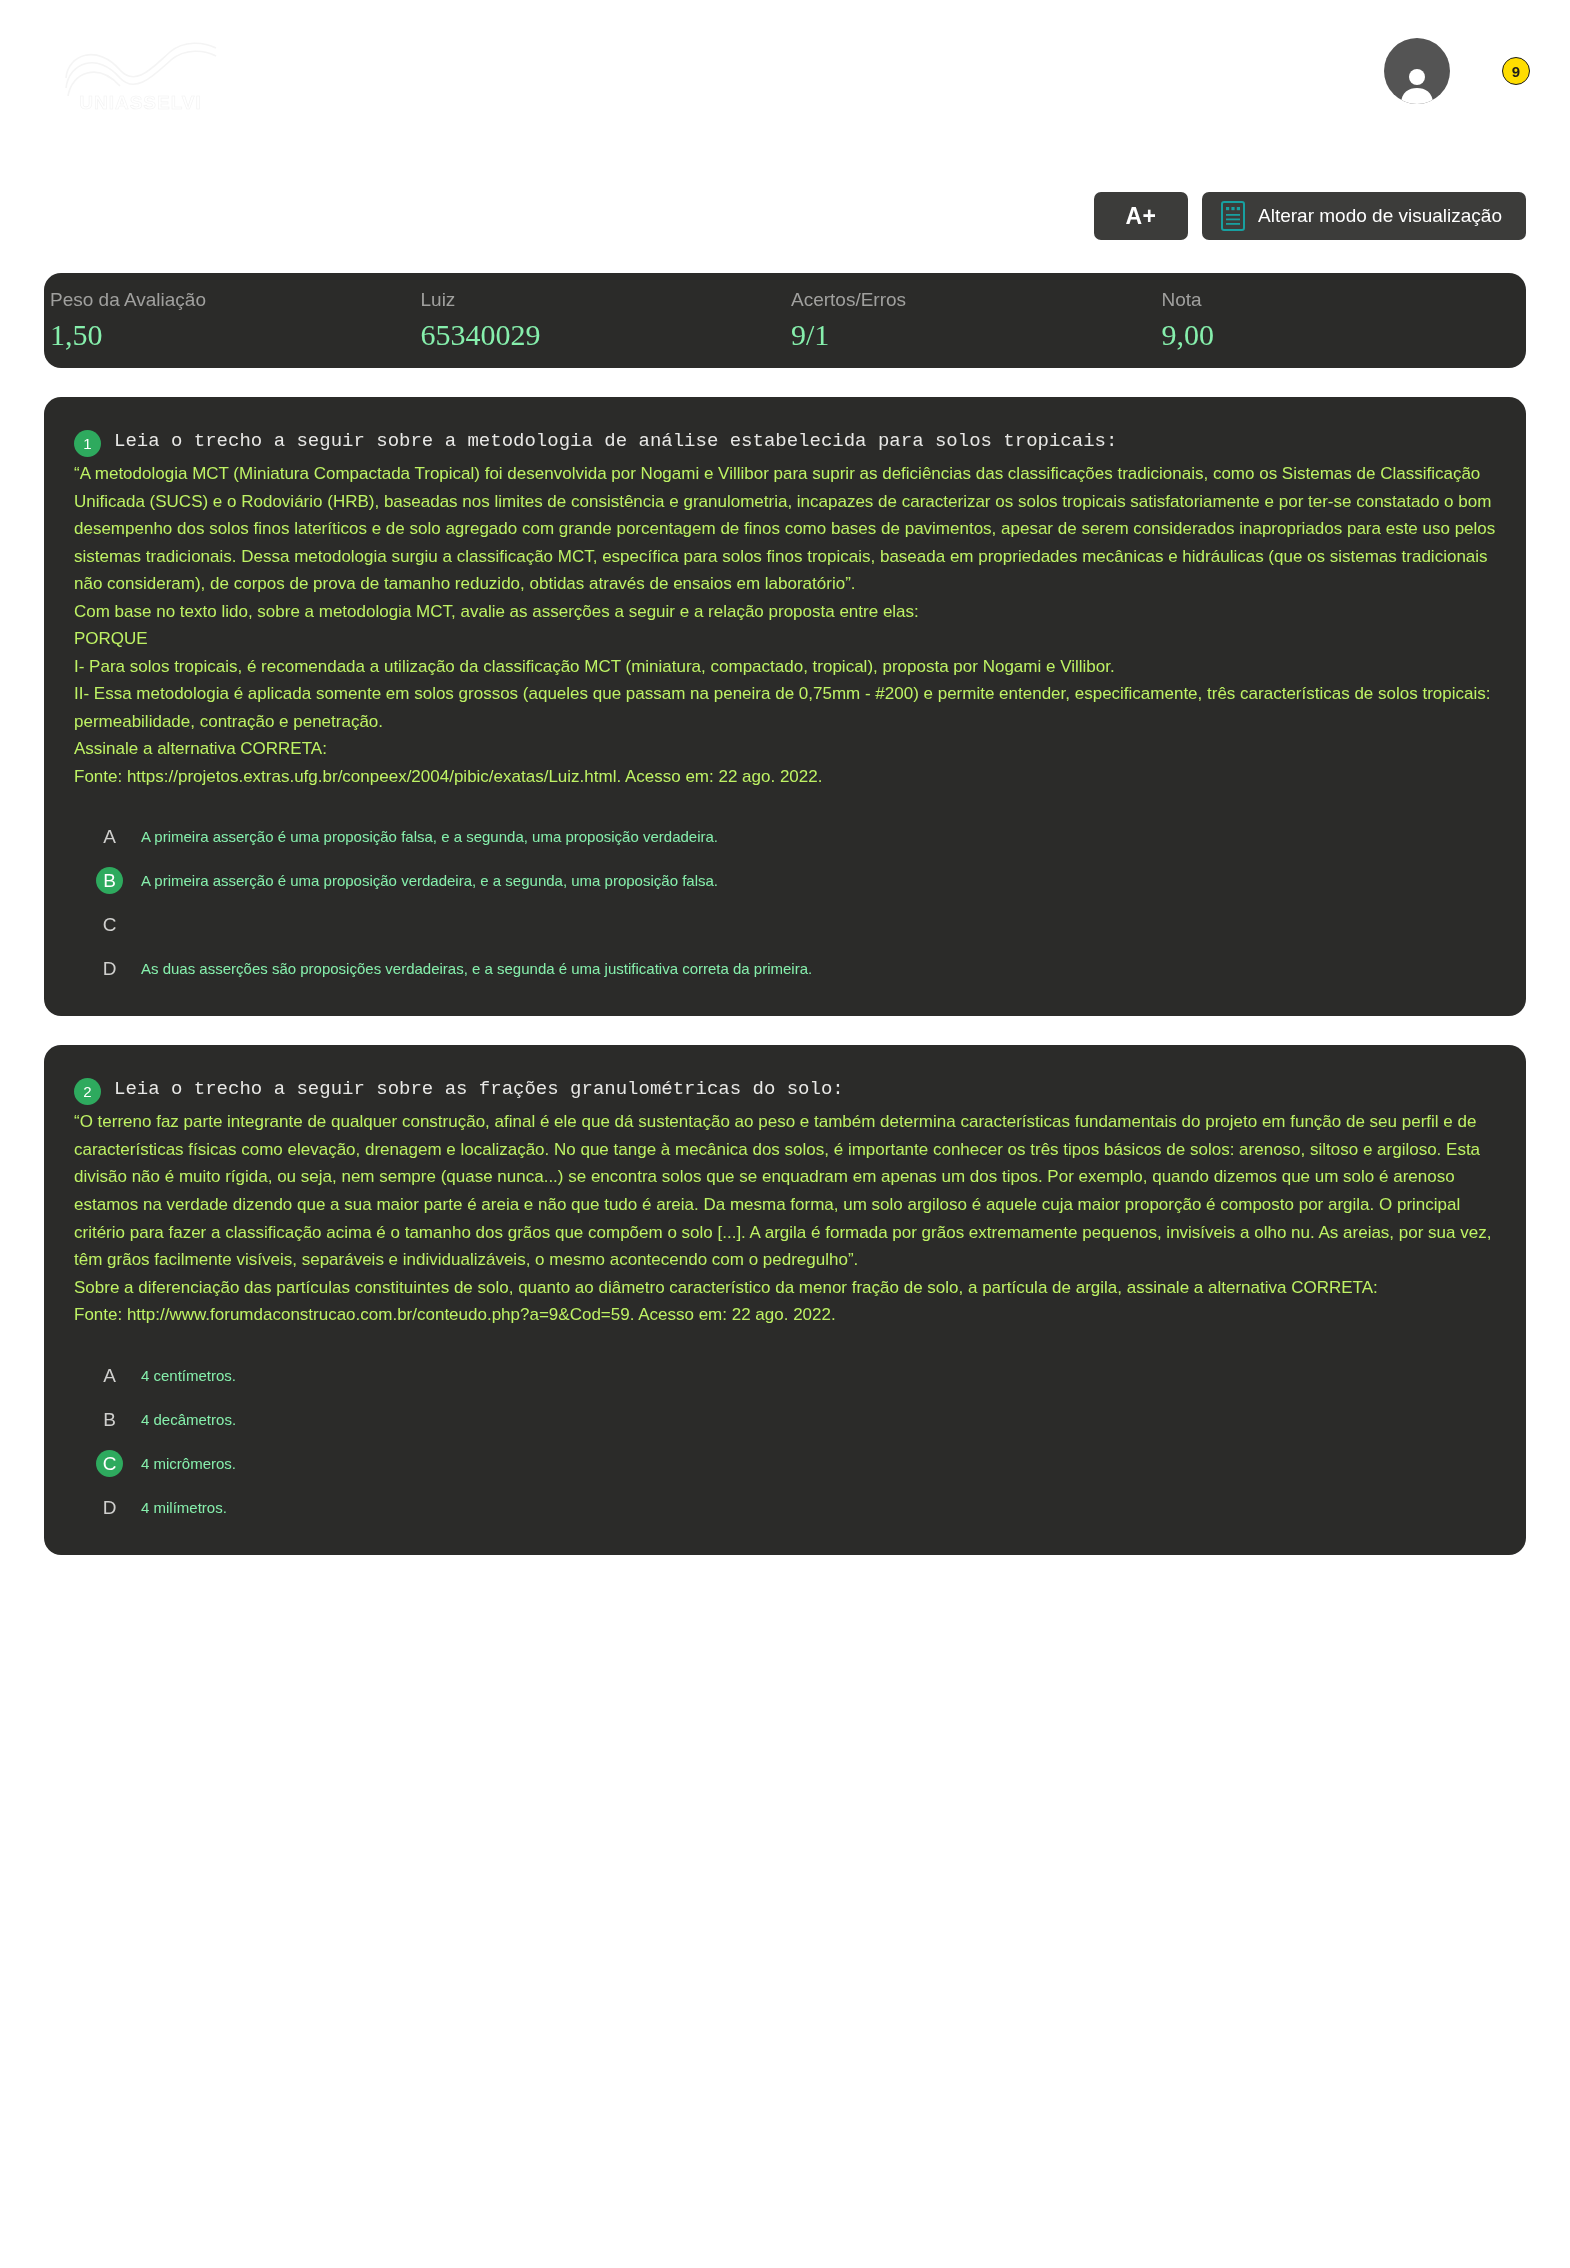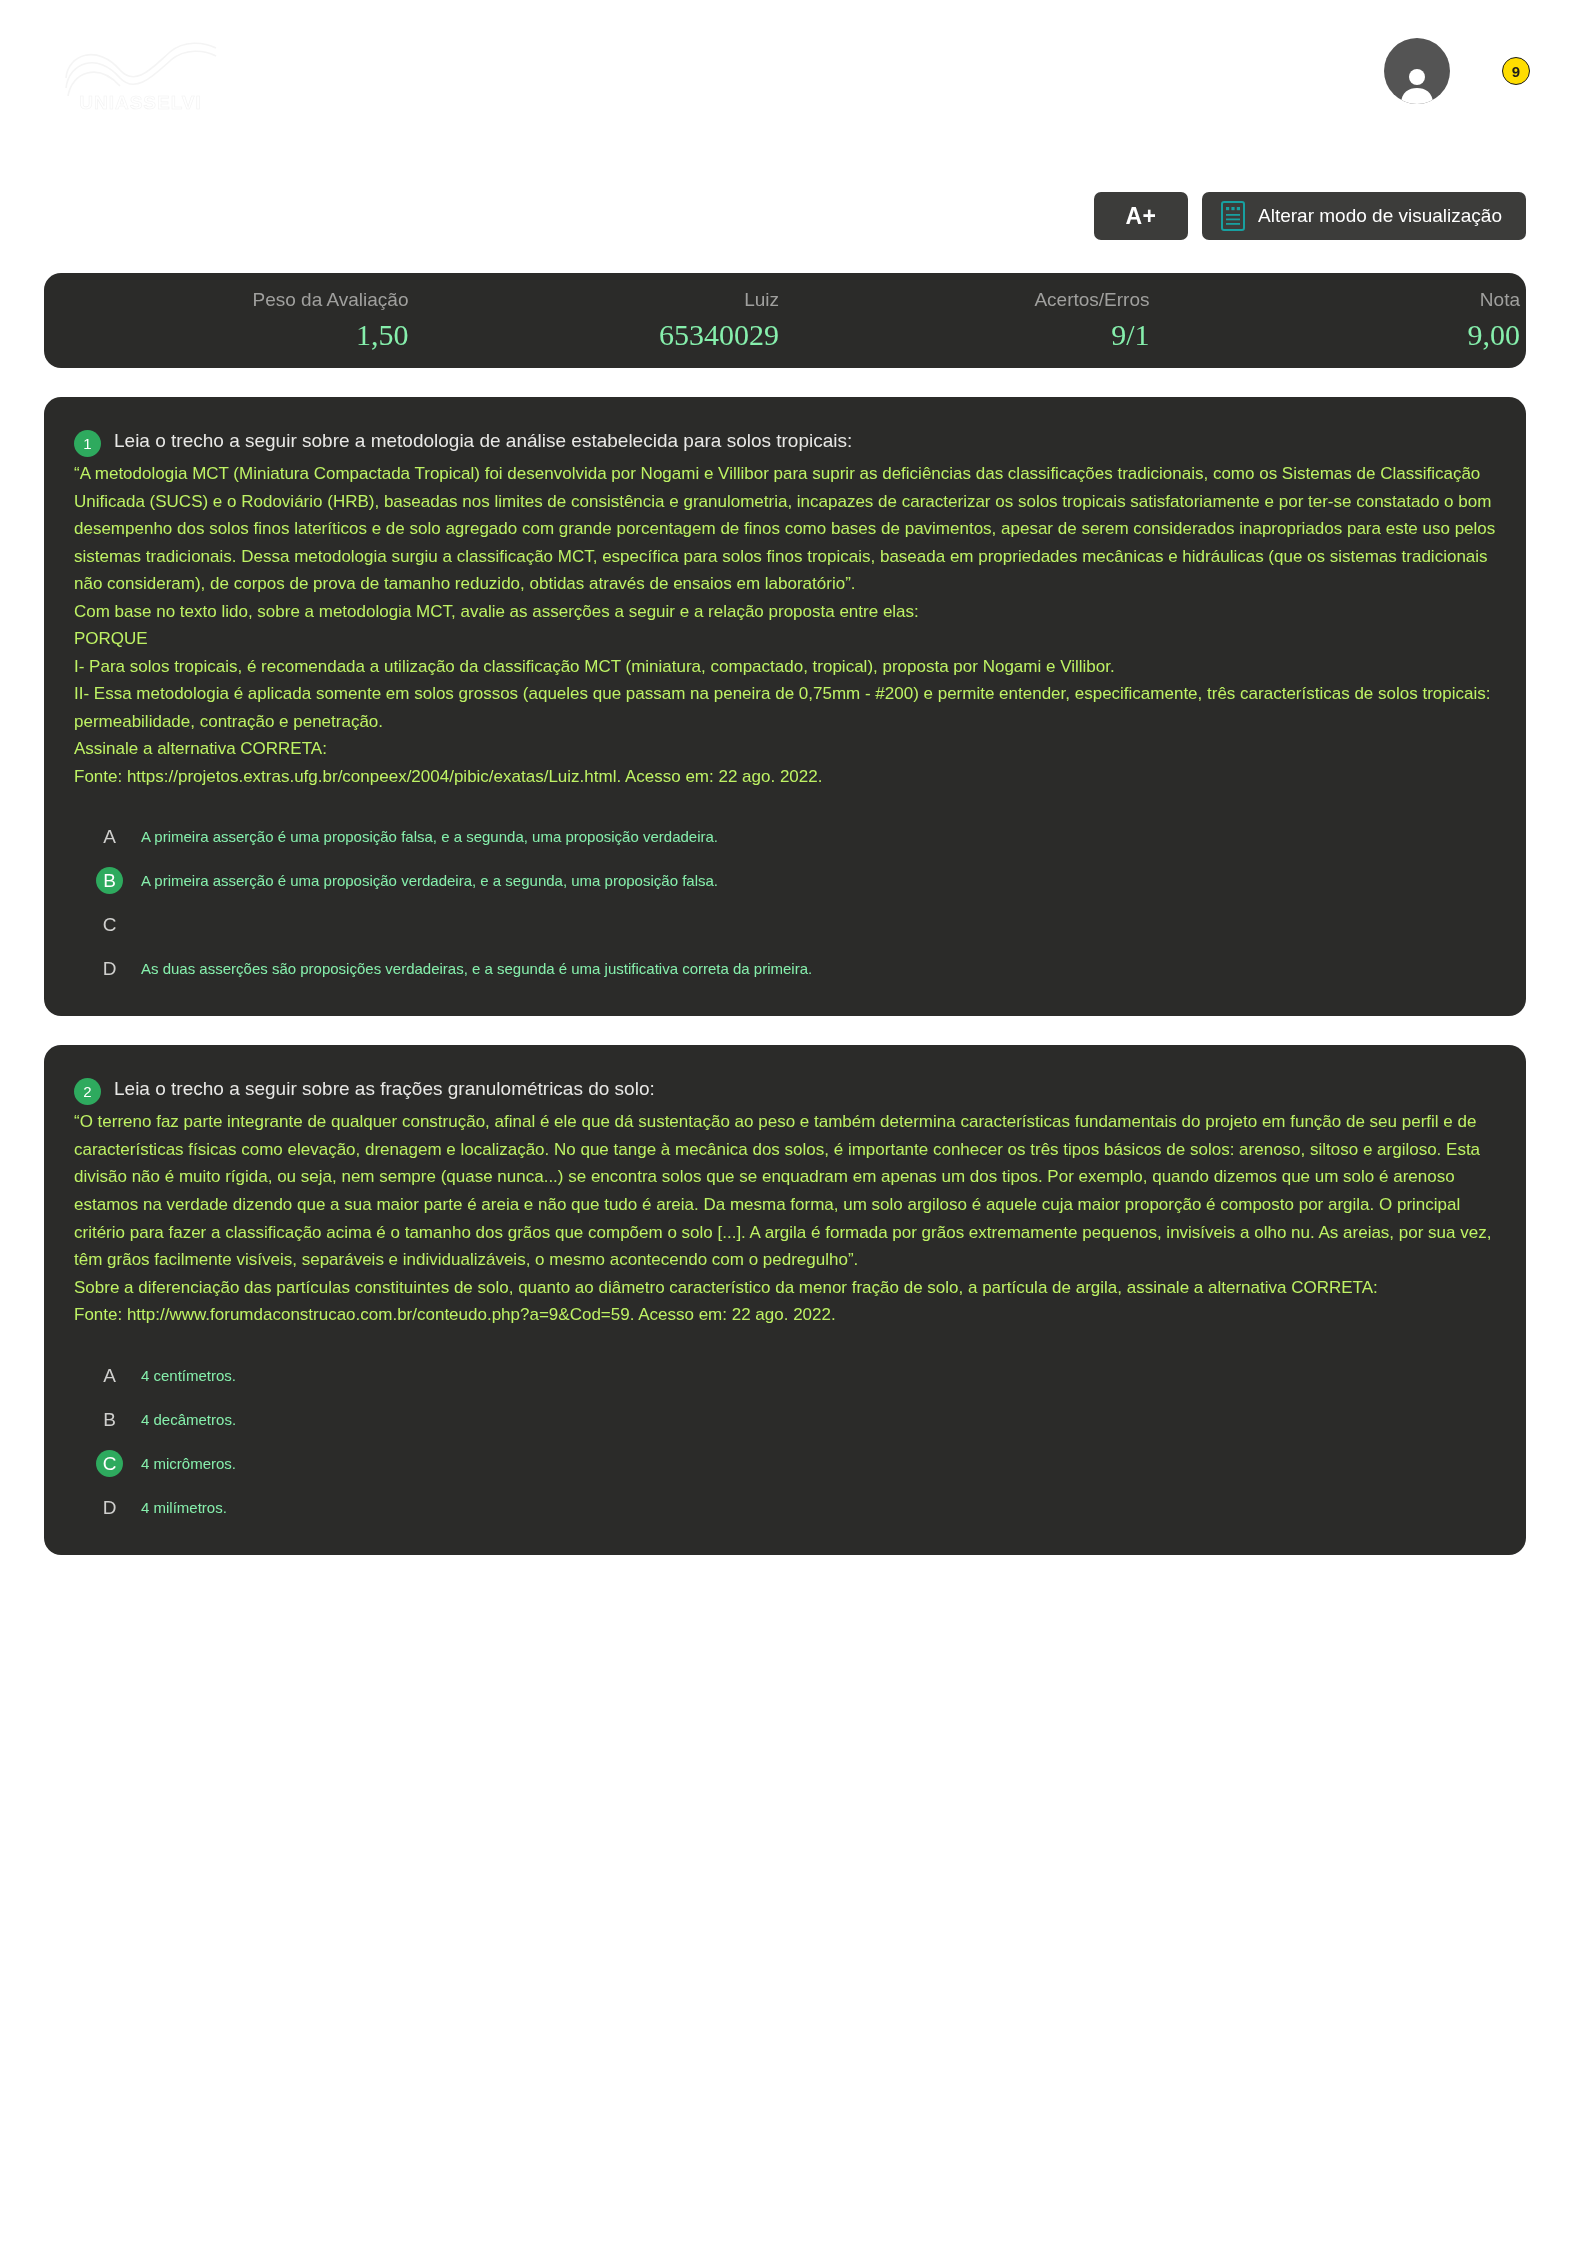--- a/index.html
+++ b/index.html
@@ -98,21 +98,21 @@
   .stats-bar {
     margin: 33px 44px 0 44px;
     background: #2b2b29;
     border-radius: 17px;
     height: 95px;
     display: flex;
     align-items: center;
   }
   .stat {
     flex: 1;
-    text-align: right;
+    text-align: left;
     padding: 0 6px;
   }
   .stat-label {
     color: #a0a09e;
     font-size: 19px;
     line-height: 1.35;
     font-weight: 300;
   }
   .stat-value {
     color: #86efac;
@@ -142,20 +142,21 @@
     background: #2eaa5e;
     color: #ffffff;
     font-size: 15px;
     display: flex; align-items: center; justify-content: center;
     margin-top: 3px;
   }
   .q-head-text {
     color: #e8e8e6;
     font-size: 19px;
     line-height: 1.5;
+    font-family: Liberation Mono, monospace;
   }
   .q-body p {
     color: #bef264;
     font-size: 17px;
     line-height: 1.62;
     text-align: left;
   }
 
   .options {
     margin-top: 33px;

